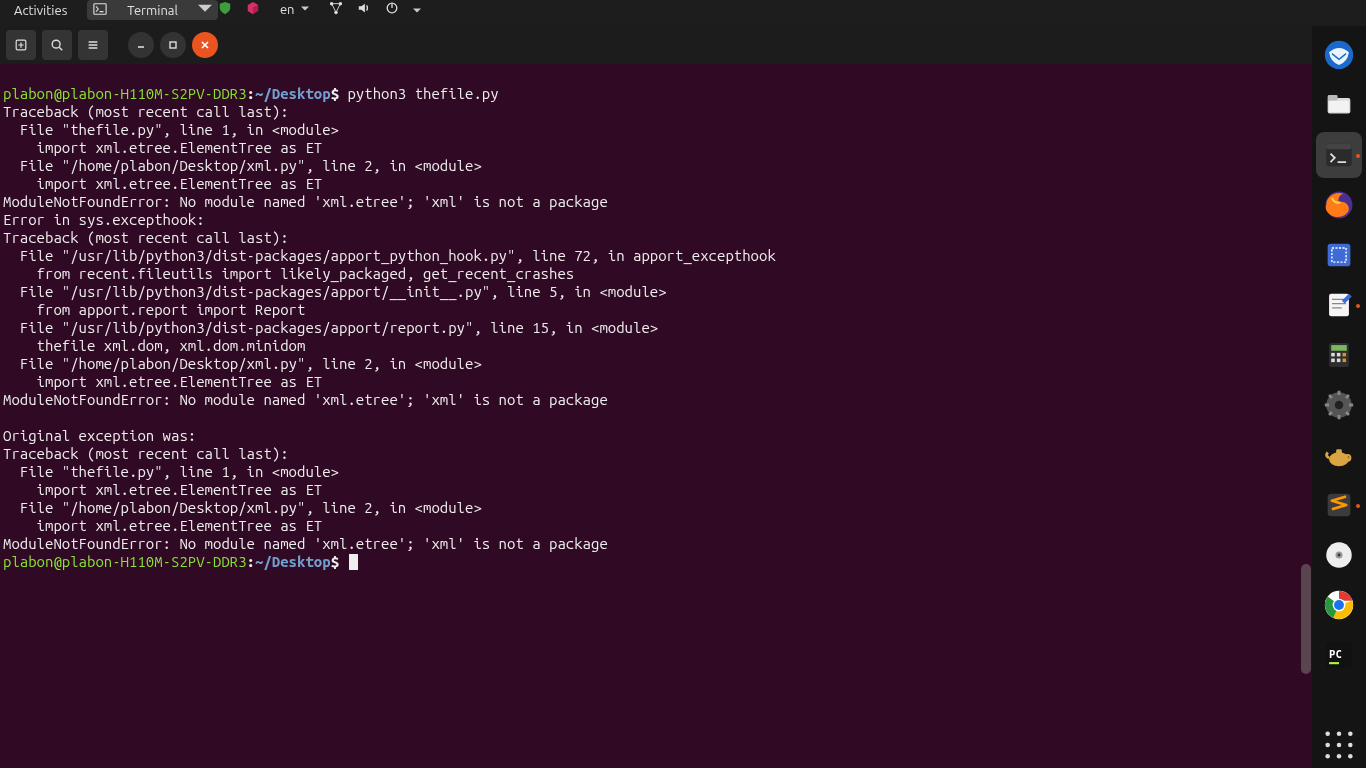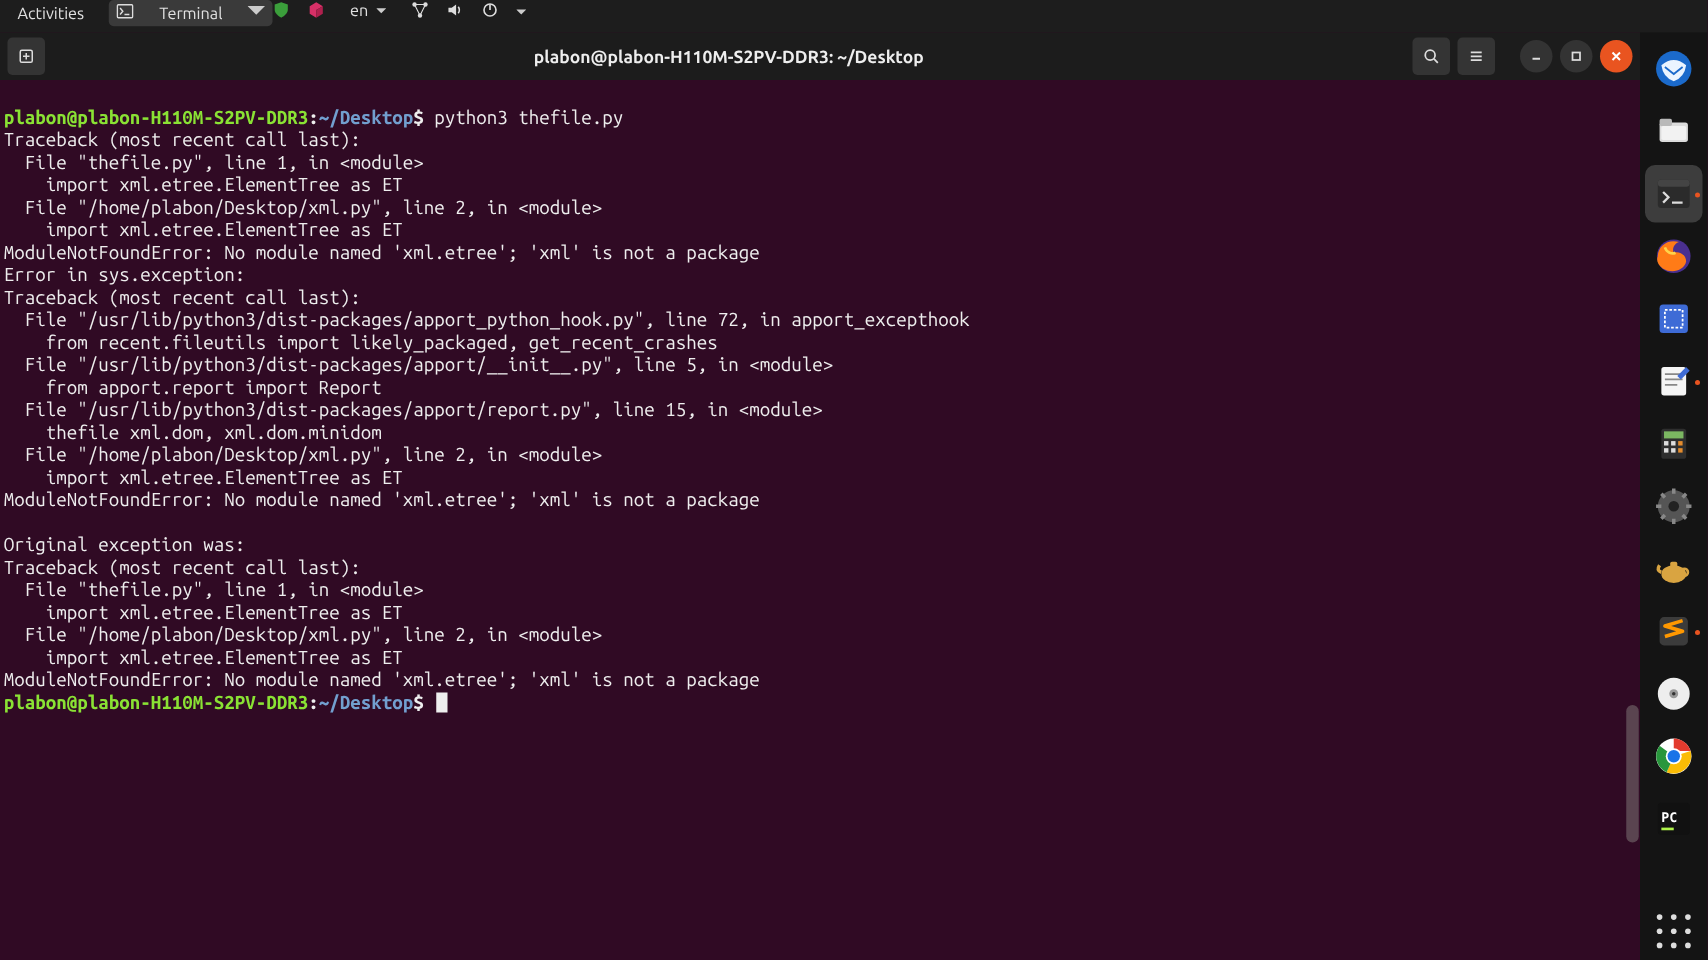--- a/index.html
+++ b/index.html
@@ -49,21 +49,21 @@
 .titlebar svg { width: 14px; height: 14px; }
 
 .term-body {
   flex: 1; padding: 3px 3px 0 3px;
   font-family: "Ubuntu Mono", "DejaVu Sans Mono", Menlo, monospace;
   font-size: 15px; line-height: 18px;
   color: #eee; white-space: pre; overflow: hidden;
   position: relative;
 }
 .term-body .line { white-space: pre; }
-.prompt-user { color: #8AE234; font-weight: bold; }
+.prompt-user { color: #8AE234; font-weight: normal; }
 .prompt-path { color: #729FCF; font-weight: bold; }
 .prompt-sep { color: #eee; font-weight: bold;}
 .cursor {
   display: inline-block; width: 8.5px; height: 16px;
   background: #eee; vertical-align: text-bottom; margin-left: 2px;
 }
 .scrollbar {
   position: absolute; right: 1px; top: 500px;
   width: 10px; height: 110px; background: #5a4450; border-radius: 5px;
 }
@@ -142,21 +142,20 @@
 <div class="workspace">
 
   <div class="terminal-window">
     <div class="titlebar">
       <div class="tab-btn">
         <svg viewBox="0 0 16 16" fill="none" stroke="#ddd" stroke-width="1.4">
             <rect x="2.5" y="2.5" width="11" height="11" rx="1.5"></rect>
             <path d="M8 5 V11 M5 8 H11"></path>
           </svg>
       </div>
-      <div class="title">plabon@plabon-H110M-S2PV-DDR3: ~/Desktop</div>
       <div class="icon-btn">
         <svg viewBox="0 0 16 16" fill="none" stroke="#ddd" stroke-width="1.6">
             <circle cx="7" cy="7" r="4.5"></circle>
             <path d="M10.5 10.5 L14 14"></path>
           </svg>
       </div>
       <div class="icon-btn">
         <svg viewBox="0 0 16 16" stroke="#ddd" stroke-width="1.6">
             <path d="M3 4.5 H13 M3 8 H13 M3 11.5 H13"></path>
           </svg>
@@ -180,21 +179,21 @@
     </div>
 
     <div class="term-body">
 <span class="line"><span class="prompt-user">plabon@plabon-H110M-S2PV-DDR3</span><span class="prompt-sep">:</span><span class="prompt-path">~/Desktop</span><span class="prompt-sep">$</span><span> python3 thefile.py</span></span>
 <span class="line">Traceback (most recent call last):</span>
 <span class="line">  File "thefile.py", line 1, in &lt;module&gt;</span>
 <span class="line">    import xml.etree.ElementTree as ET</span>
 <span class="line">  File "/home/plabon/Desktop/xml.py", line 2, in &lt;module&gt;</span>
 <span class="line">    import xml.etree.ElementTree as ET</span>
 <span class="line">ModuleNotFoundError: No module named 'xml.etree'; 'xml' is not a package</span>
-<span class="line">Error in sys.exception:</span>
+<span class="line">Error in sys.excepthook:</span>
 <span class="line">Traceback (most recent call last):</span>
 <span class="line">  File "/usr/lib/python3/dist-packages/apport_python_hook.py", line 72, in apport_excepthook</span>
 <span class="line">    from recent.fileutils import likely_packaged, get_recent_crashes</span>
 <span class="line">  File "/usr/lib/python3/dist-packages/apport/__init__.py", line 5, in &lt;module&gt;</span>
 <span class="line">    from apport.report import Report</span>
 <span class="line">  File "/usr/lib/python3/dist-packages/apport/report.py", line 15, in &lt;module&gt;</span>
 <span class="line">    thefile xml.dom, xml.dom.minidom</span>
 <span class="line">  File "/home/plabon/Desktop/xml.py", line 2, in &lt;module&gt;</span>
 <span class="line">    import xml.etree.ElementTree as ET</span>
 <span class="line">ModuleNotFoundError: No module named 'xml.etree'; 'xml' is not a package</span>

